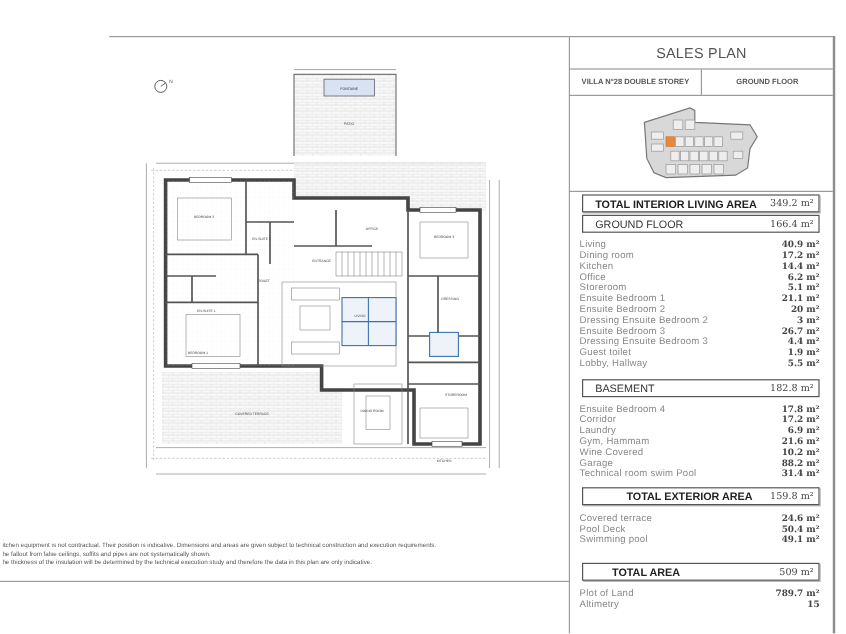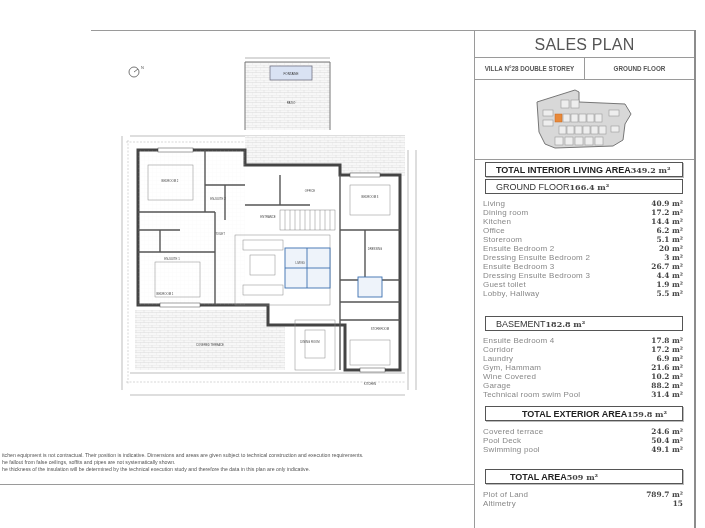--- a/index.html
+++ b/index.html
@@ -11,31 +11,31 @@
 
   
   .plan { position: absolute; left: 100px; top: 40px; width: 370px; height: 400px; }
   .plan svg { position: absolute; left: 0; top: 0; }
 
   .notes { position: absolute; left: 2px; top: 452px; width: 470px; font-size: 5.2px; line-height: 7px; color: #555; white-space: nowrap; }
   .notes div { overflow: hidden; }
 
   
   .panel { position: absolute; left: 474px; top: 30px; width: 222px; height: 498px; border-left: 1px solid #9a9a9a; border-right: 2px solid #8c8c8c; }
-  .panel-title { height: 28px; border-top: 1px solid #9a9a9a; border-bottom: 1px solid #9a9a9a; text-align: center; font-size: 16px; line-height: 27px; color: #555; letter-spacing: 0.2px; }
+  .panel-title { height: 28px; border-top: 1px solid #9a9a9a; border-bottom: 1px solid #9a9a9a; text-align: center; font-size: 12px; line-height: 27px; color: #555; letter-spacing: 0.2px; }
   .panel-sub { display: flex; height: 22px; border-bottom: 1px solid #9a9a9a; }
   .panel-sub div { font-size: 6.3px; font-weight: bold; color: #555; line-height: 22px; text-align: center; }
   .panel-sub .villa { width: 110px; border-right: 1px solid #9a9a9a; }
   .panel-sub .floor { flex: 1; }
   .masterplan { height: 80px; border-bottom: 1px solid #9a9a9a; position: relative; }
 
-  .section-box { position: absolute; left: 10px; width: 198px; height: 15px; border: 1px solid #555; display: flex; align-items: center; padding: 0 4px 0 10px; }
+  .section-box { position: absolute; left: 10px; width: 198px; height: 15px; border: 1px solid #555; display: flex; justify-content: space-between; align-items: center; padding: 0 4px 0 10px; }
   .section-box .lbl { font-size: 9px; color: #333; }
   .section-box .lbl.bold { font-weight: bold; color: #222; }
-  .section-box .val { font-family: "DejaVu Serif", serif; font-size: 8px; font-weight: bold; color: #444; }
+  .section-box .val { font-family: "DejaVu Serif", serif; font-size: 8px; font-weight: normal; color: #444; }
   .section-box.outer { box-shadow: 1px 1px 0 #bbb; }
 
   .rows { position: absolute; left: 8px; width: 200px; }
   .row { display: flex; justify-content: space-between; height: 9px; line-height: 9px; }
   .row .rl { font-size: 8px; color: #888; letter-spacing: 0.2px; }
   .row .rv { font-family: "DejaVu Serif", serif; font-size: 7.4px; font-weight: bold; color: #444; }
 </style>
 </head>
 <body>
 
@@ -230,20 +230,24 @@
       </div>
     <div class="row">
         <span class="rl">Office</span>
         <span class="rv">6.2 m²</span>
       </div>
     <div class="row">
         <span class="rl">Storeroom</span>
         <span class="rv">5.1 m²</span>
       </div>
     <div class="row">
+        <span class="rl">Ensuite Bedroom 1</span>
+        <span class="rv">21.1 m²</span>
+      </div>
+    <div class="row">
         <span class="rl">Ensuite Bedroom 2</span>
         <span class="rv">20 m²</span>
       </div>
     <div class="row">
         <span class="rl">Dressing Ensuite Bedroom 2</span>
         <span class="rv">3 m²</span>
       </div>
     <div class="row">
         <span class="rl">Ensuite Bedroom 3</span>
         <span class="rv">26.7 m²</span>

